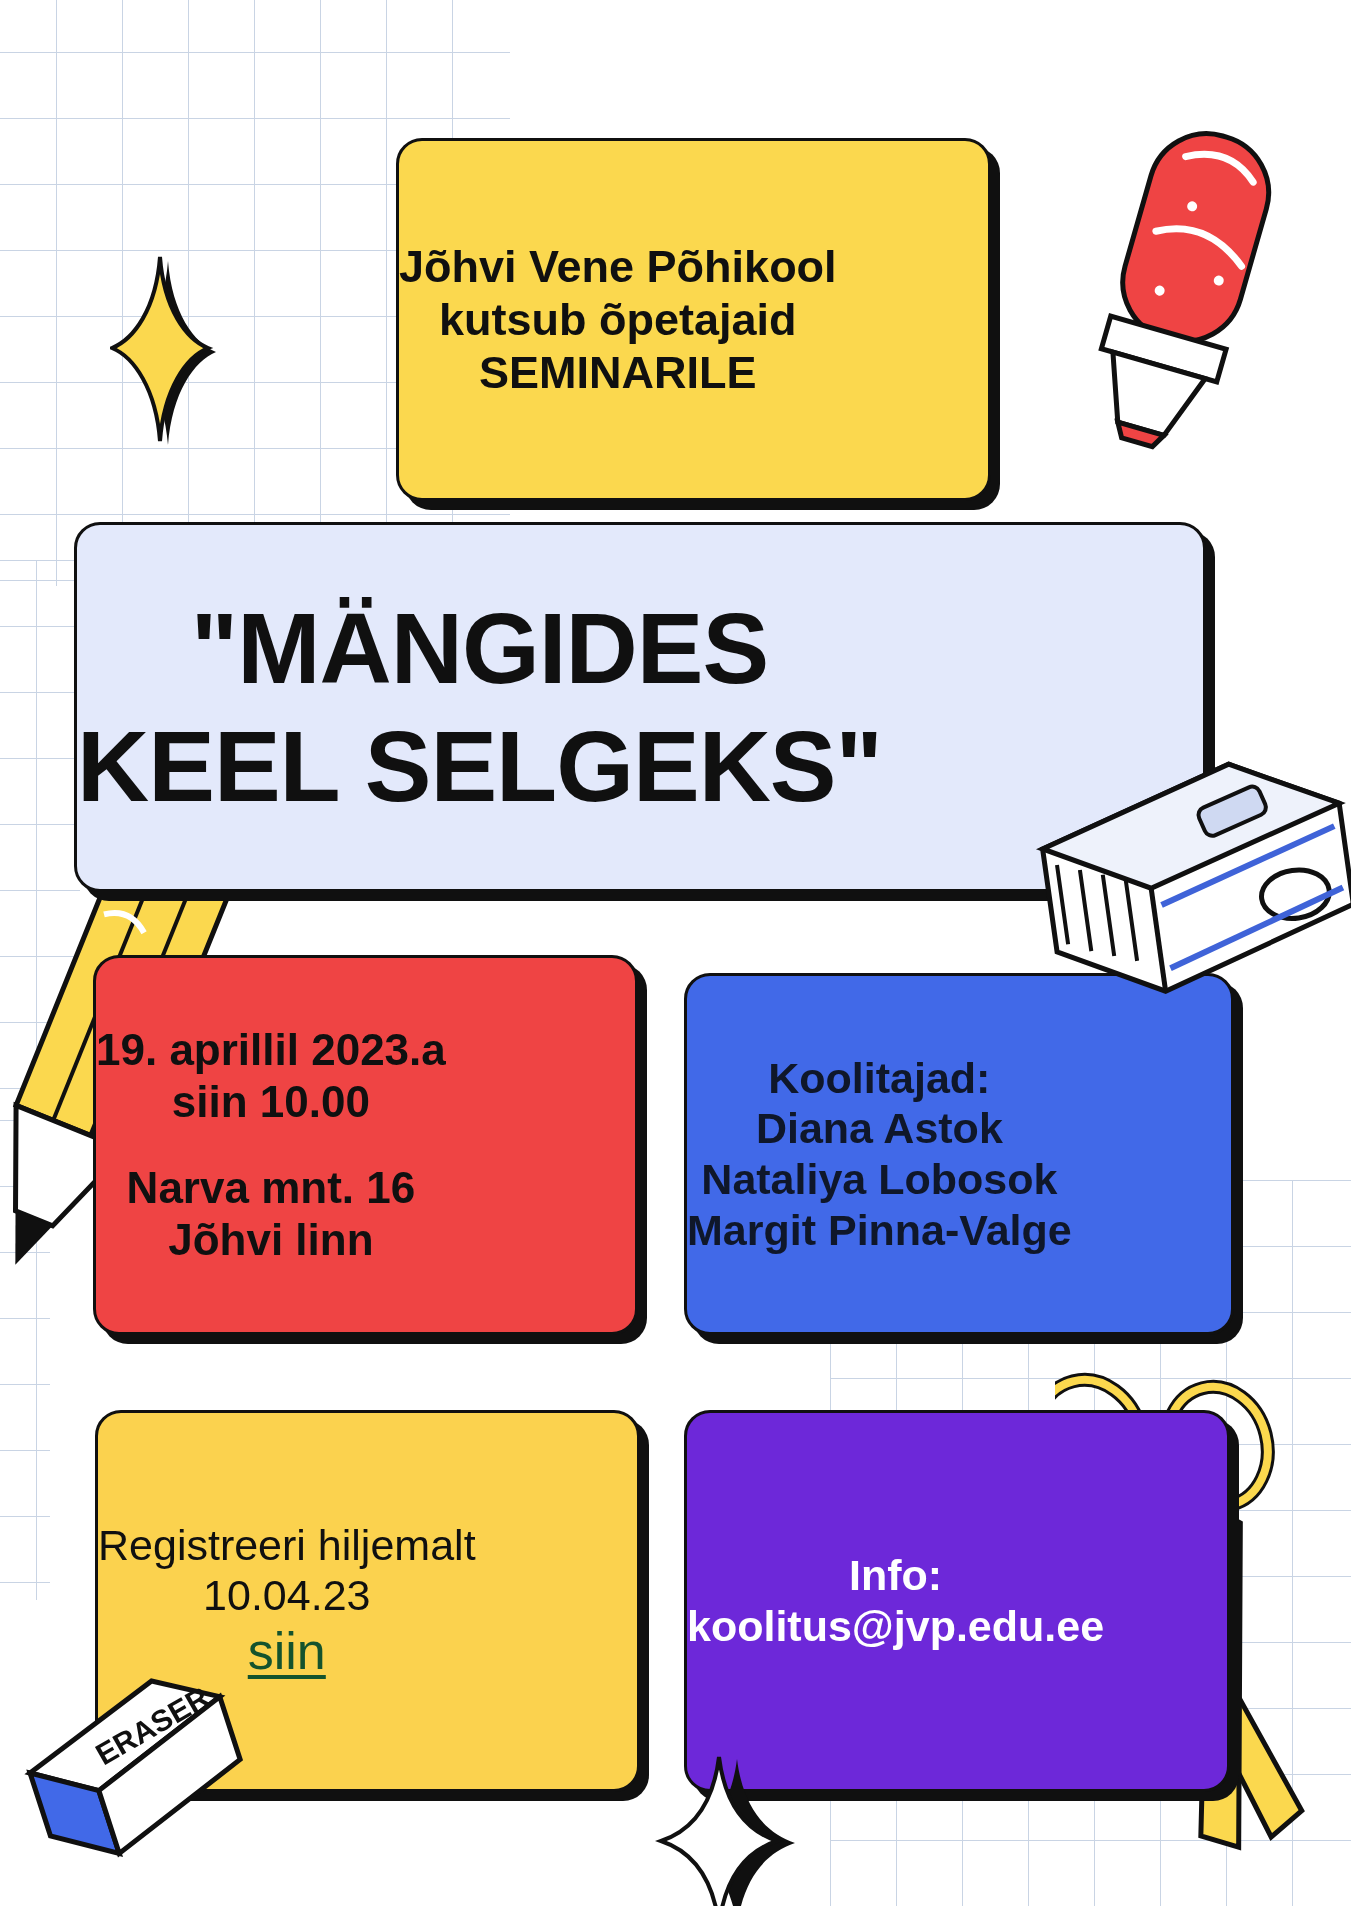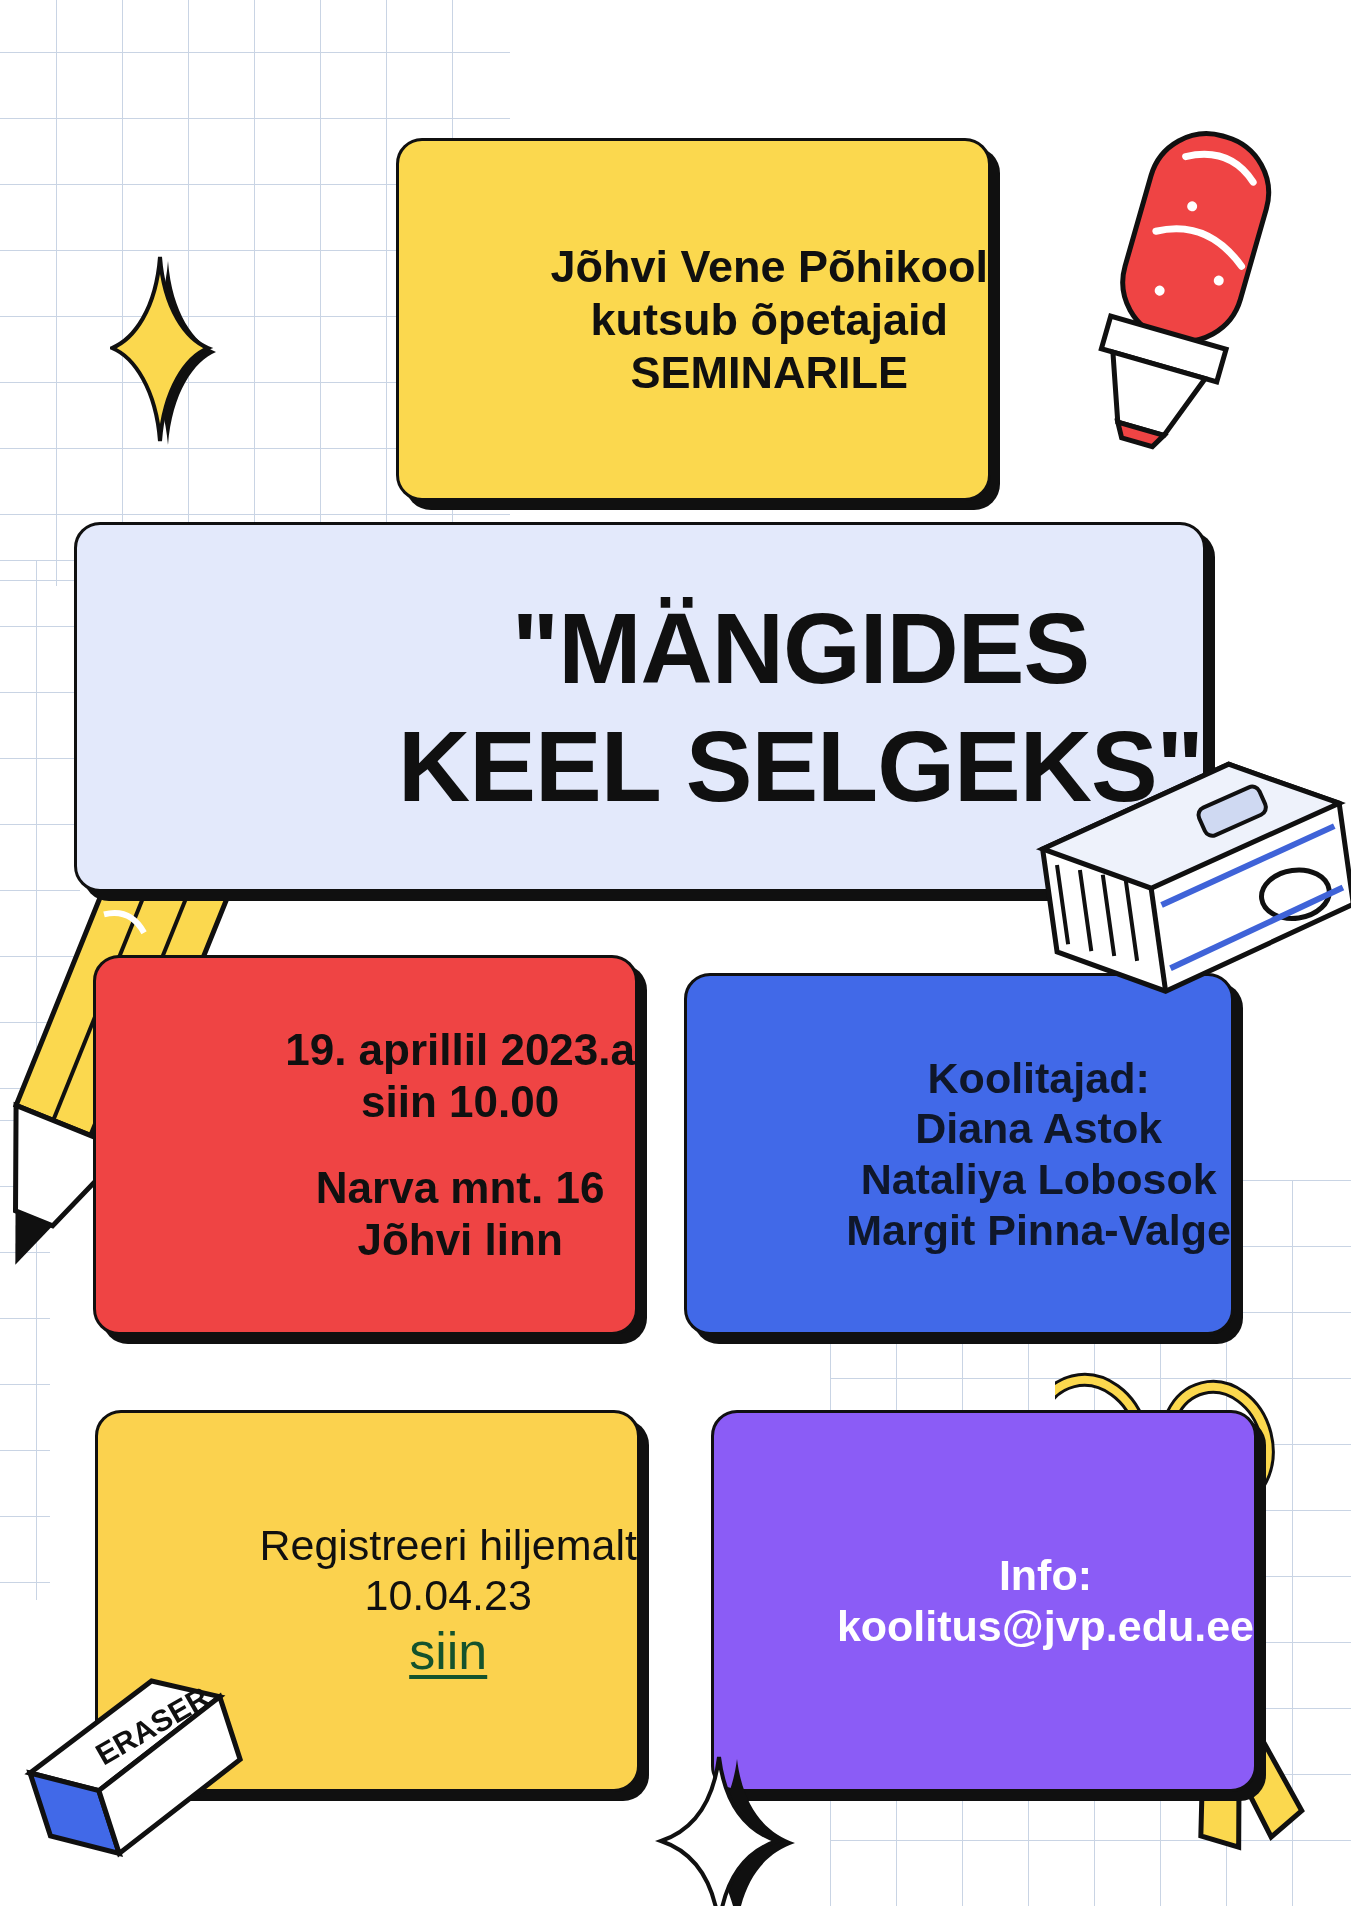--- a/index.html
+++ b/index.html
@@ -37,25 +37,24 @@
 
   
   .card {
     position: absolute;
     border: 3px solid #101010;
     border-radius: 26px;
     box-shadow: 9px 9px 0 #101010;
     box-sizing: border-box;
     display: flex;
     align-items: center;
-    justify-content: flex-end;
+    justify-content: flex-start;
     text-align: center;
     color: #101010;
     line-height: 1.18;
-    padding-left: 33px;
   }
 
   .card-header {
     left: 396px;
     top: 138px;
     width: 595px;
     height: 363px;
     background: #fbd84e;
     font-size: 45px;
     font-weight: bold;
@@ -106,26 +105,25 @@
     font-size: 43px;
     font-weight: normal;
     z-index: 8;
   }
 
   .card-info {
     left: 684px;
     top: 1410px;
     width: 546px;
     height: 382px;
-    background: #8b5cf6;
+    background: #6d28d9;
     color: #ffffff;
     font-size: 43px;
     font-weight: bold;
     z-index: 8;
-    margin-left: 27px;
   }
 
   .stack { display: block; }
   .gap { display: block; height: 34px; }
   .link-siin {
     display: inline-block;
     text-decoration: underline;
     text-underline-offset: 6px;
     text-decoration-thickness: 4px;
     font-size: 52px;

